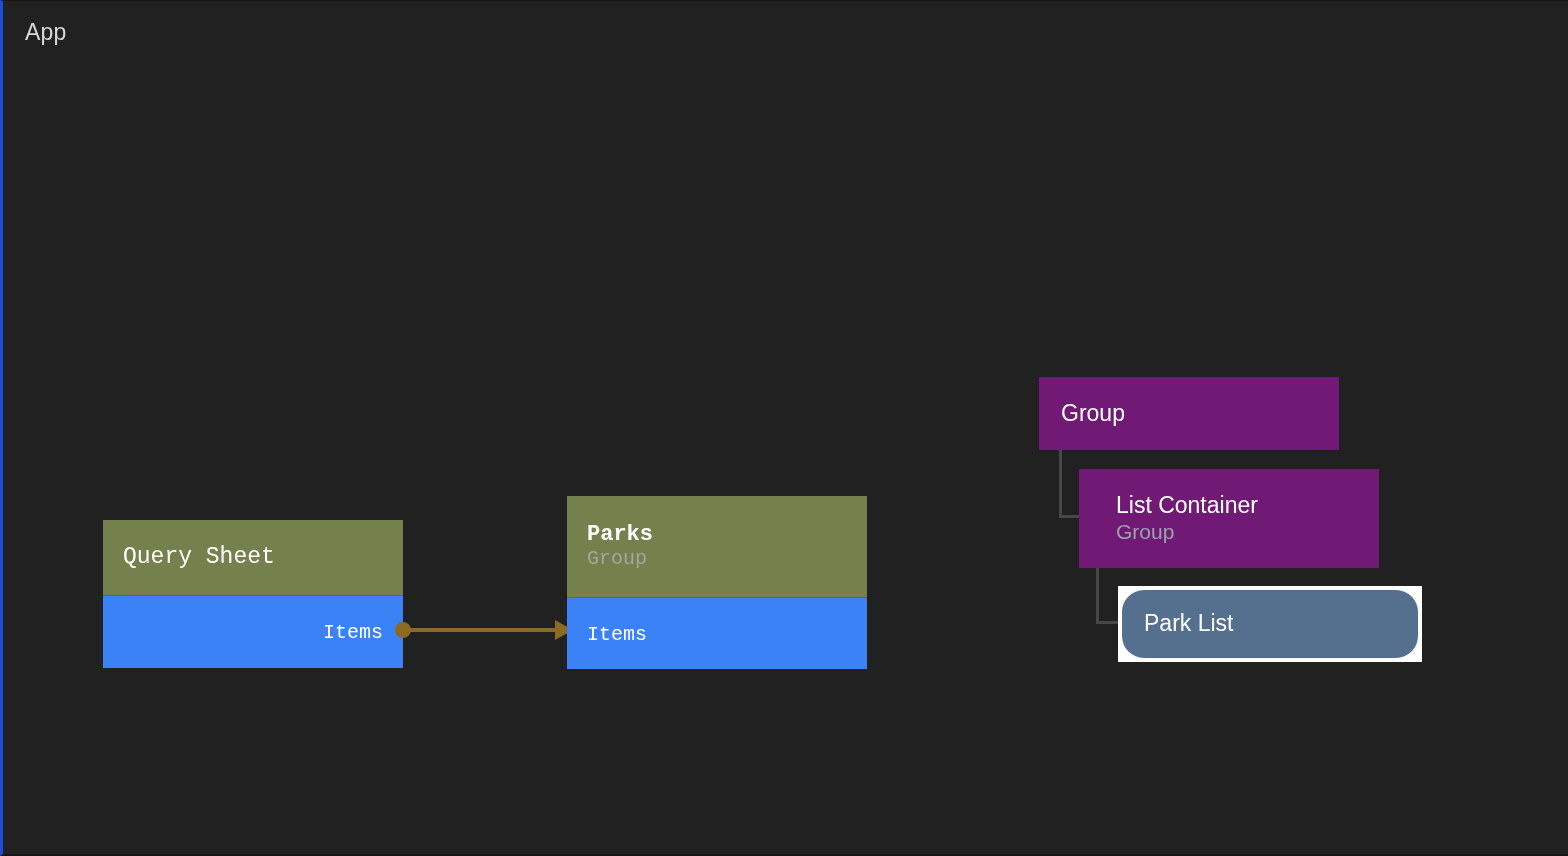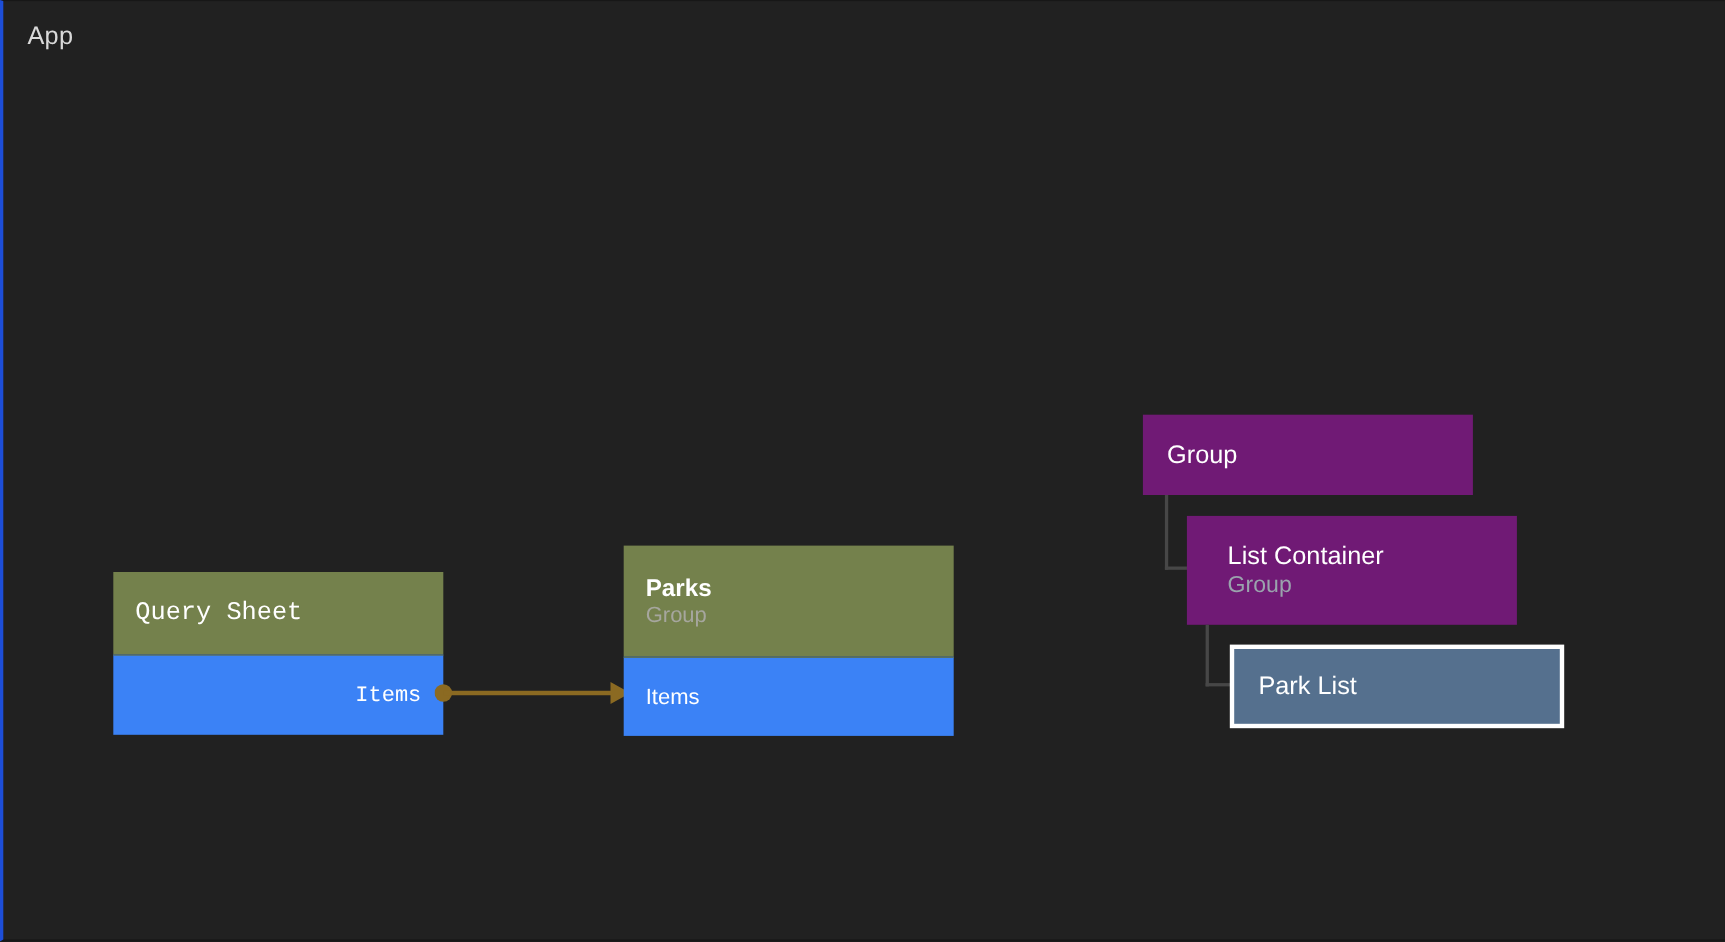--- a/index.html
+++ b/index.html
@@ -73,20 +73,21 @@
     font-family:Liberation Mono, monospace;
   }
   #node-query-sheet .node-header { height:75px; padding-top:0; padding-bottom:0; }
   #node-query-sheet .node-body   { height:73px; }
   #node-query-sheet .port-row    { height:73px; }
 
   
   #node-parks {
     left:564px; top:495px;
     width:300px;
+    font-family:Liberation Mono, monospace;
   }
   #node-parks .node-header { height:101px; padding-top:0; padding-bottom:0; justify-content:center; }
   #node-parks .node-body   { height:72px; }
   #node-parks .port-row    { height:72px; }
 
   
   #edge-items {
     position:absolute;
     left:392px; top:612px;
     width:180px; height:34px;
@@ -117,20 +118,21 @@
     left:1115px; top:585px;
     width:304px; height:76px;
     background:#ffffff;
     padding:4px;
   }
   #node-park-list {
     width:100%; height:100%;
     background:#55708e;
     display:flex; align-items:center;
     padding:0 22px;
+    border-radius:22px;
   }
   #node-park-list .node-title { font-size:23px; color:#ffffff; }
 
   
   .tree-elbow {
     position:absolute;
     border-left:3px solid #474747;
     border-bottom:3px solid #474747;
     pointer-events:none;
   }

